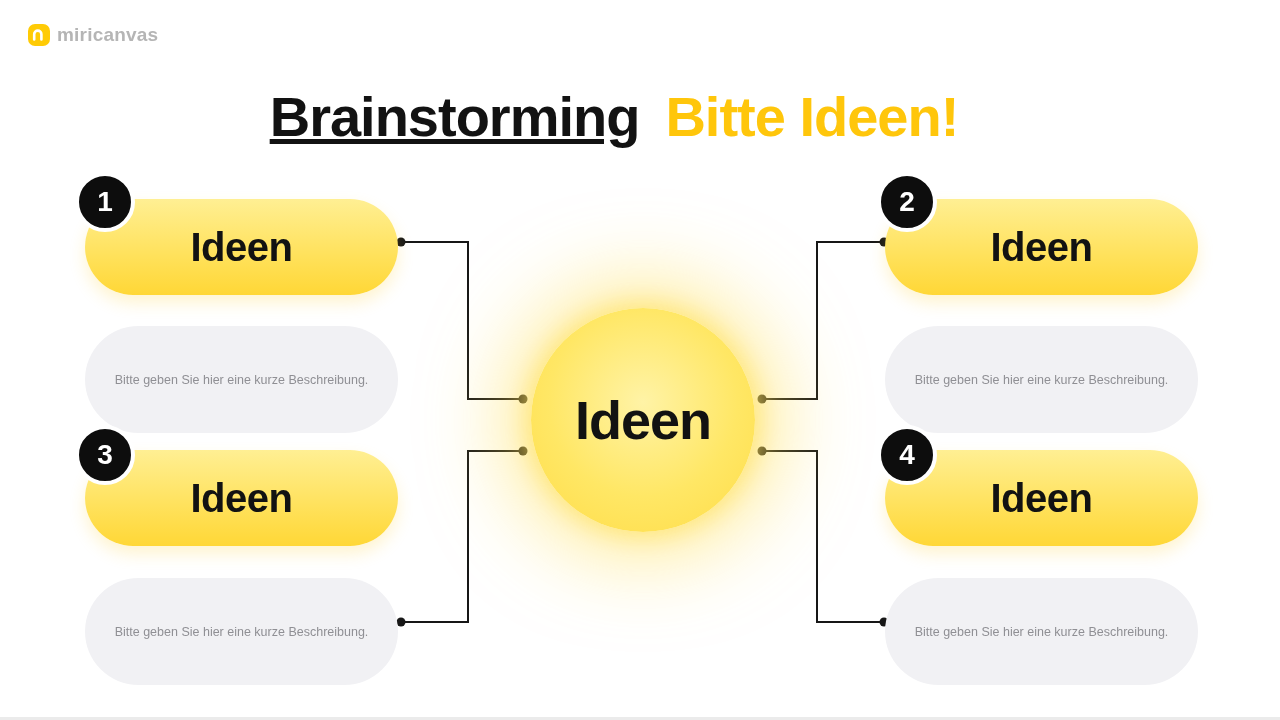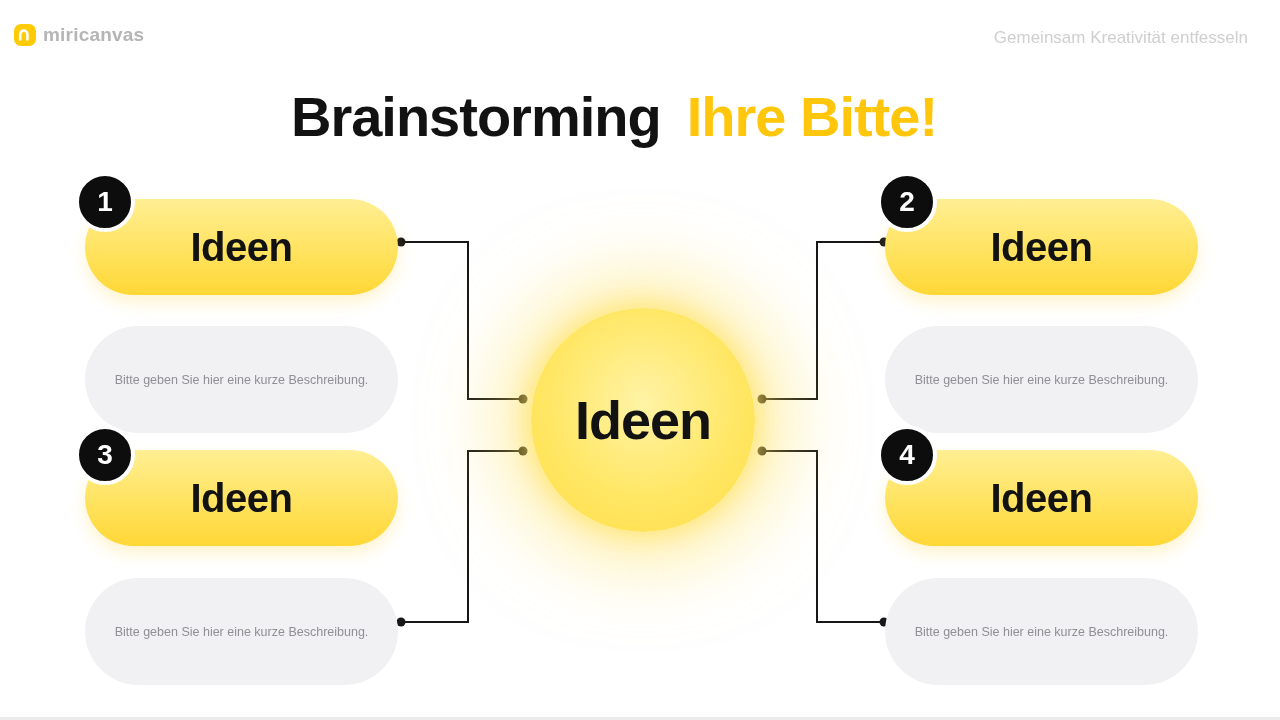--- a/index.html
+++ b/index.html
@@ -5,32 +5,32 @@
   * { margin: 0; padding: 0; box-sizing: border-box; }
   html, body { width: 1280px; height: 720px; overflow: hidden; }
   body {
     font-family: "Liberation Sans", sans-serif;
     background: #ffffff;
     position: relative;
   }
   .slide { position: absolute; inset: 0; background: #ffffff; }
 
   
-  .logo { position: absolute; left: 14px; top: 24px; display: flex; align-items: center; gap: 7px; }
+  .logo { position: absolute; left: 28px; top: 24px; display: flex; align-items: center; gap: 7px; }
   .logo-text { font-size: 19px; font-weight: 700; color: #b5b5b5; letter-spacing: 0.2px; }
   .tagline { position: absolute; right: 32px; top: 28px; font-size: 17px; color: #cfcfcf; font-weight: 400; }
 
   
   .title {
     position: absolute; top: 84px; left: 0; width: 100%;
     text-align: center; transform: translateX(-26px);
     font-size: 56px; font-weight: 900; letter-spacing: -1px;
     white-space: nowrap;
   }
-  .title .t-black { color: #121212; }
+  .title .t-black { color: #121212; text-decoration: underline; }
   .title .t-yellow { color: #ffc60b; margin-left: 26px; }
 
   
   .connectors { position: absolute; inset: 0; width: 1280px; height: 720px; pointer-events: none; }
 
   
   .center-circle {
     position: absolute; left: 531px; top: 308px; width: 224px; height: 224px;
     border-radius: 50%;
     background: radial-gradient(circle at 50% 42%, #fff3a6 0%, #ffe765 55%, #ffdc46 100%);
@@ -82,23 +82,22 @@
 
 <div class="slide">
 
   <div class="logo">
     <svg width="22" height="22" viewBox="0 0 22 22">
       <rect width="22" height="22" rx="7" fill="#FFCB05"></rect>
       <path d="M6.2 15.5 V10.2 a3.6 3.6 0 0 1 7.2 0 V15.5" stroke="#ffffff" stroke-width="2.6" fill="none" stroke-linecap="round"></path>
     </svg>
     <span class="logo-text">miricanvas</span>
   </div>
-  <div class="tagline">Gemeinsam Kreativität entfesseln</div>
 
-  <h1 class="title"><span class="t-black">Brainstorming</span><span class="t-yellow">Ihre Bitte!</span></h1>
+  <h1 class="title"><span class="t-black">Brainstorming</span><span class="t-yellow">Bitte Ideen!</span></h1>
 
   <svg class="connectors" viewBox="0 0 1280 720">
     <g stroke="#171717" stroke-width="2" fill="none">
       <path d="M401 242 H468 V399 H521"></path>
       <path d="M884 242 H817 V399 H764"></path>
       <path d="M401 622 H468 V451 H521"></path>
       <path d="M884 622 H817 V451 H764"></path>
     </g>
     <g fill="#171717">
       <circle cx="401" cy="242" r="4.5"></circle>

